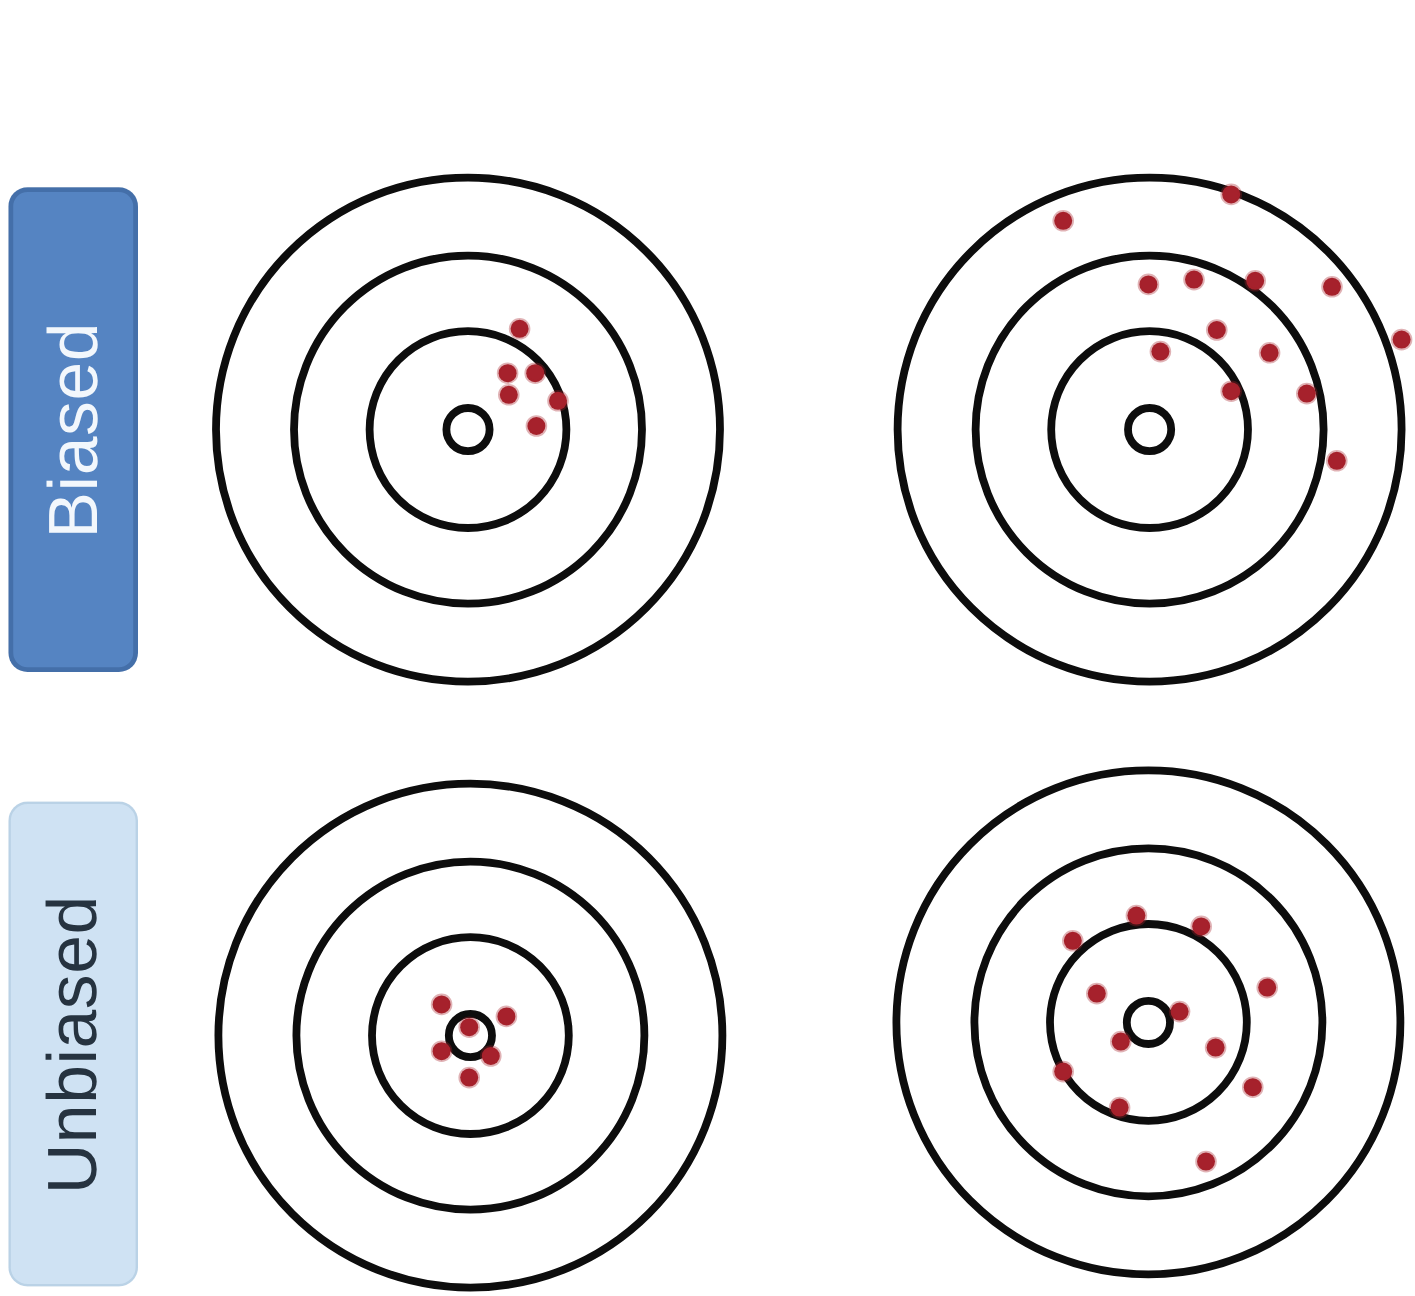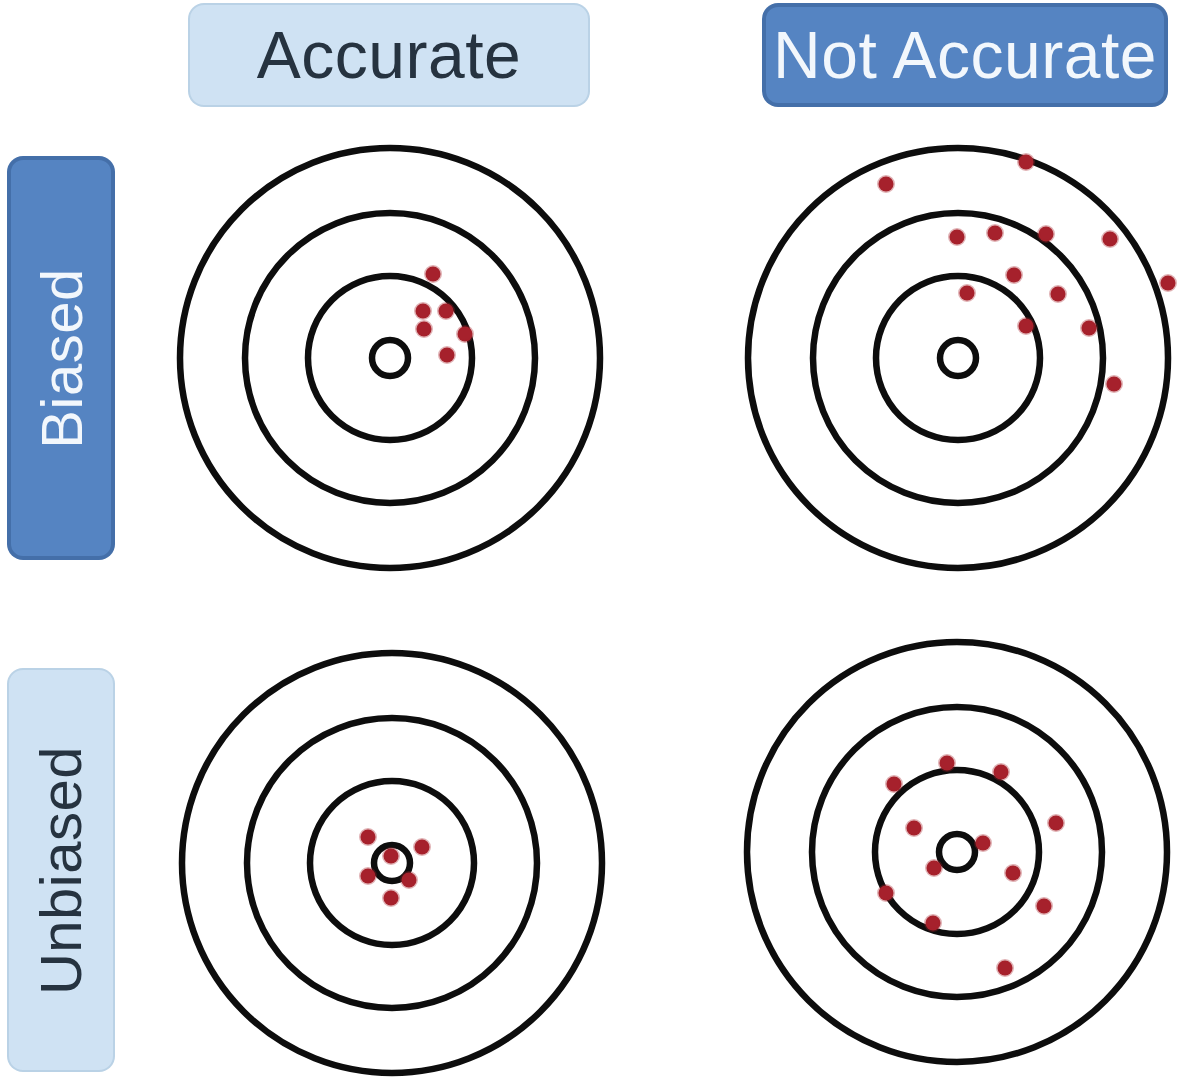--- a/index.html
+++ b/index.html
@@ -22,27 +22,21 @@
   .row-pill.unbiased{top:668px;height:404px;}
   .row-pill .vtext{transform:rotate(-90deg);white-space:nowrap;letter-spacing:.5px;}
 
   .target{position:absolute;width:440px;height:440px;}
 </style>
 </head>
 <body>
 
 <div class="canvas">
 
-  <div class="pill light col-pill accurate">
-    <span>Accurate</span>
-  </div>
 
-  <div class="pill dark col-pill not-accurate">
-    <span>Not Accurate</span>
-  </div>
 
   <div class="pill dark row-pill biased">
     <span class="vtext">Biased</span>
   </div>
 
   <div class="pill light row-pill unbiased">
     <span class="vtext">Unbiased</span>
   </div>
 
   <div id="targets">

